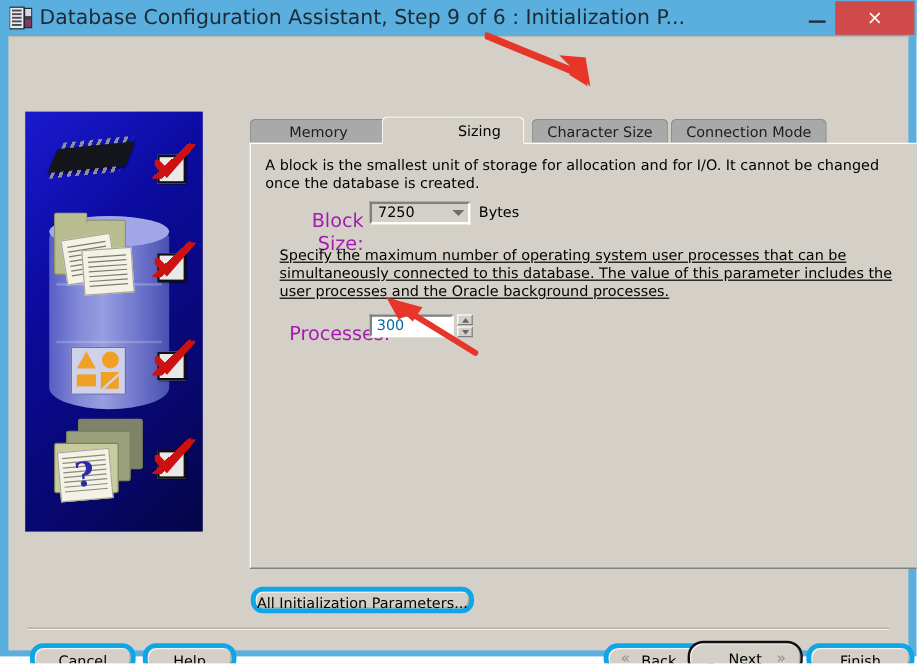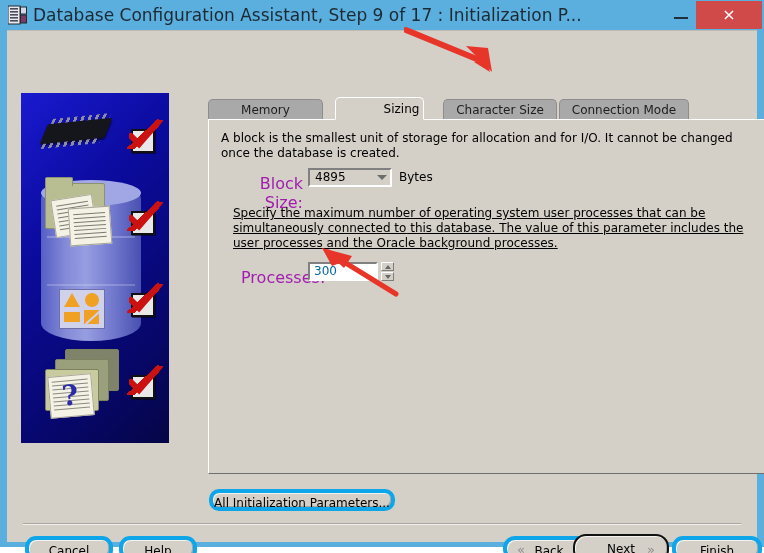--- a/index.html
+++ b/index.html
@@ -322,21 +322,21 @@
     top: 0;
     height: 23px;
     line-height: 22px;
     background: #d4d0c8;
     border: 1px solid #ffffff;
     border-bottom: 1px solid #d4d0c8;
     color: #000;
     z-index: 3;
   }
   .tab.t-memory { left: 0px;   width: 115px; }
-  .tab.t-sizing { left: 127px; width: 89px; padding-left: 44px; }
+  .tab.t-sizing { left: 110px; width: 119px; padding-left: 44px; }
   .tab.t-chars  { left: 235px; width: 114px; }
   .tab.t-conn   { left: 351px; width: 130px; }
 
   
   .panel {
     position: absolute;
     left: 201px; top: 88px;
     width: 652px;
     height: 355px;
     background: #d4d0c8;
@@ -541,21 +541,21 @@
             <rect x="2" y="3" width="8" height="1.6"></rect>
               <rect x="2" y="6" width="8" height="1.6"></rect>
             <rect x="2" y="9" width="8" height="1.6"></rect>
               <rect x="2" y="12" width="8" height="1.6"></rect>
             <rect x="2" y="15" width="8" height="1.6"></rect>
           </g>
           <rect x="12.5" y="2" width="6" height="7" fill="#d8d8e6" stroke="#1f2a33"></rect>
           <rect x="12.5" y="10" width="6" height="8" fill="#7e3a63" stroke="#1f2a33"></rect>
         </svg>
       </span>
-      <div class="title-text">Database Configuration Assistant, Step 9 of 17 : Initialization P...</div>
+      <div class="title-text">Database Configuration Assistant, Step 9 of 6 : Initialization P...</div>
 
       <div class="title-btn btn-min">
         <i></i>
       </div>
       <div class="title-btn btn-max">
         <i></i>
       </div>
       <div class="title-btn btn-close">
         <span>×</span>
       </div>
@@ -629,21 +629,21 @@
         <div class="tab t-conn">Connection Mode</div>
       </div>
 
       <div class="panel">
 
         <div class="para p-block">A block is the smallest unit of storage for allocation and for I/O. It cannot be changed once the database is created.</div>
 
         <div class="field-label lbl-blocksize">Block Size:</div>
 
         <div class="combo">
-          <span class="val">4895</span>
+          <span class="val">7250</span>
           <span class="arrow"></span>
         </div>
         <div class="units">Bytes</div>
 
         <div class="para p-proc">Specify the maximum number of operating system user processes that can be simultaneously connected to this database. The value of this parameter includes the user processes and the Oracle background processes.</div>
 
         <div class="field-label lbl-processes">Processes:</div>
 
         <div class="spinner">
           <div class="spin-input">

